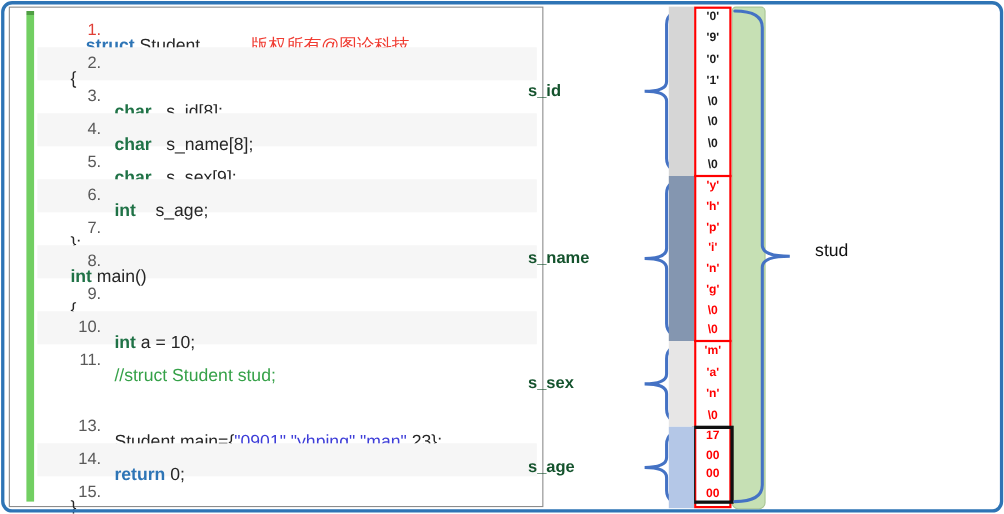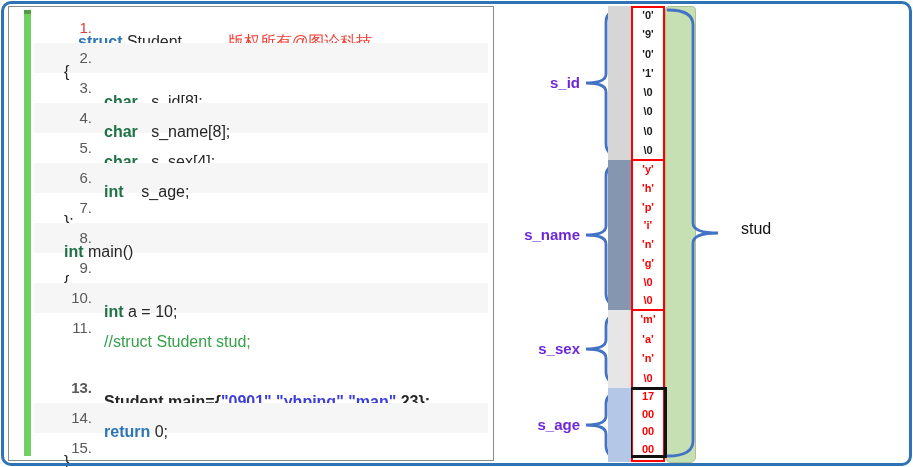--- a/index.html
+++ b/index.html
@@ -34,43 +34,43 @@
   .tok.st{color:#3d3dd8;}
   .tok.cr{color:#f03c32;margin-left:46px;}
   
   #diagram{position:absolute;left:0;top:0;width:913px;height:467px;z-index:30;pointer-events:none;}
   .strip-sec{position:absolute;left:608px;width:23px;}
   #value-box{position:absolute;left:631px;top:6px;width:34px;height:456px;border:2px solid #ff0000;box-sizing:border-box;background:#ffffff;}
   .sec-sep{position:absolute;left:631px;width:34px;height:0;border-top:2px solid #ff0000;}
   .mem-cell{position:absolute;left:631px;width:34px;text-align:center;font-size:11px;font-weight:bold;}
   #green-col{position:absolute;left:665px;top:6px;width:31px;height:457px;background:#c6e0b4;border:1px solid #a8c493;box-sizing:border-box;border-radius:4px 4px 6px 6px;}
   #age-box{position:absolute;left:629px;top:387px;width:38px;height:71px;border:3px solid #111111;box-sizing:border-box;}
-  .field-label{position:absolute;left:480px;width:100px;text-align:right;font-size:15px;font-weight:bold;color:#6d28d9;height:20px;line-height:20px;}
+  .field-label{position:absolute;left:480px;width:100px;font-size:15px;font-weight:bold;color:#14532d;height:20px;line-height:20px;}
   #struct-label{position:absolute;left:741px;top:220px;font-size:16px;font-weight:normal;color:#111111;}
   #braces-layer{position:absolute;left:0;top:0;}
 </style>
 </head>
 <body>
 
 <div id="canvas">
   <div id="code-box"></div>
   <div id="green-bar"></div>
   <div id="code-rows">
       <div class="code-row" style="top: 13px;"><span class="lnum rednum">1.</span><span class="ltext" style="left: 44px;"><span class="tok kw">struct</span><span class="tok pl"> Student</span><span class="tok cr">版权所有@图论科技</span></span></div>
       <div class="code-row shaded" style="top: 43px;"><span class="lnum">2.</span><span class="ltext" style="left: 30px;"><span class="tok pl">{</span></span></div>
       <div class="code-row" style="top: 73px;"><span class="lnum">3.</span><span class="ltext" style="left: 70px;"><span class="tok ty">char</span><span class="tok pl">   s_id[8];</span></span></div>
       <div class="code-row shaded" style="top: 103px;"><span class="lnum">4.</span><span class="ltext" style="left: 70px;"><span class="tok ty">char</span><span class="tok pl">   s_name[8];</span></span></div>
-      <div class="code-row" style="top: 133px;"><span class="lnum">5.</span><span class="ltext" style="left: 70px;"><span class="tok ty">char</span><span class="tok pl">   s_sex[4];</span></span></div>
+      <div class="code-row" style="top: 133px;"><span class="lnum">5.</span><span class="ltext" style="left: 70px;"><span class="tok ty">char</span><span class="tok pl">   s_sex[9];</span></span></div>
       <div class="code-row shaded" style="top: 163px;"><span class="lnum">6.</span><span class="ltext" style="left: 70px;"><span class="tok ty">int</span><span class="tok pl">    s_age;</span></span></div>
       <div class="code-row" style="top: 193px;"><span class="lnum">7.</span><span class="ltext" style="left: 30px;"><span class="tok pl">};</span></span></div>
       <div class="code-row shaded" style="top: 223px;"><span class="lnum">8.</span><span class="ltext" style="left: 30px;"><span class="tok ty">int</span><span class="tok pl"> main()</span></span></div>
       <div class="code-row" style="top: 253px;"><span class="lnum">9.</span><span class="ltext" style="left: 30px;"><span class="tok pl">{</span></span></div>
       <div class="code-row shaded" style="top: 283px;"><span class="lnum">10.</span><span class="ltext" style="left: 70px;"><span class="tok ty">int</span><span class="tok pl"> a = 10;</span></span></div>
       <div class="code-row" style="top: 313px;"><span class="lnum">11.</span><span class="ltext" style="left: 70px;"><span class="tok cm">//struct Student stud;</span></span></div>
-      <div class="code-row" style="top: 373px; font-weight: bold;"><span class="lnum">13.</span><span class="ltext" style="left: 70px;"><span class="tok pl">Student main={</span><span class="tok st">"0901","yhping","man"</span><span class="tok pl">,23};</span></span></div>
+      <div class="code-row" style="top: 373px;"><span class="lnum">13.</span><span class="ltext" style="left: 70px;"><span class="tok pl">Student main={</span><span class="tok st">"0901","yhping","man"</span><span class="tok pl">,23};</span></span></div>
       <div class="code-row shaded" style="top: 403px;"><span class="lnum">14.</span><span class="ltext" style="left: 70px;"><span class="tok kw">return</span><span class="tok pl"> 0;</span></span></div>
       <div class="code-row" style="top: 433px;"><span class="lnum">15.</span><span class="ltext" style="left: 30px;"><span class="tok pl">}</span></span></div>
     </div>
 
   <div id="diagram">
     <div id="green-col"></div>
     <div id="value-box"></div>
     <div id="age-box"></div>
     <svg id="braces-layer" width="913" height="467" viewBox="0 0 913 467">
         <path d="M 626 9 Q 606 9 606 22 L 606 74 Q 606 83 586 83 Q 606 83 606 92 L 606 144 Q 606 157 626 157" fill="none" stroke="#4472c4" stroke-width="2.8" stroke-linecap="round"></path>

